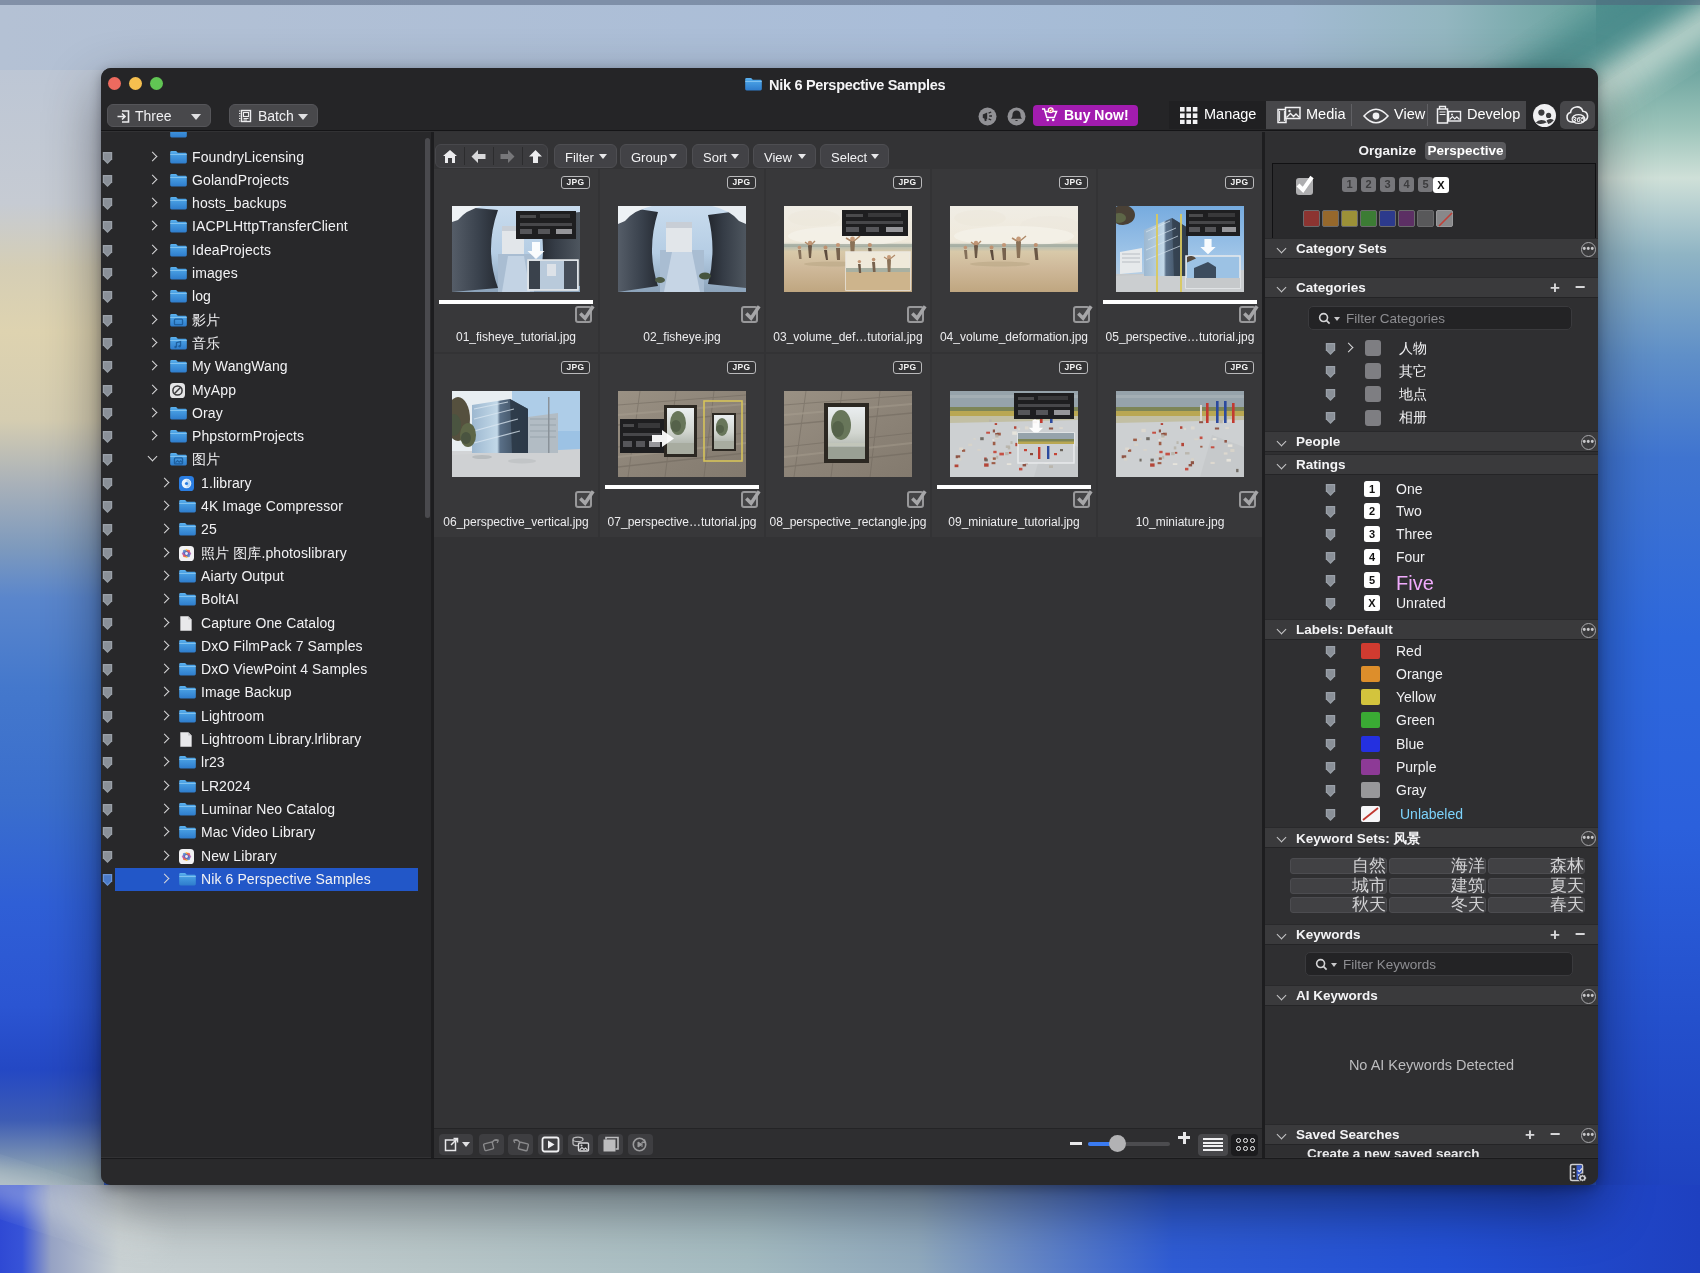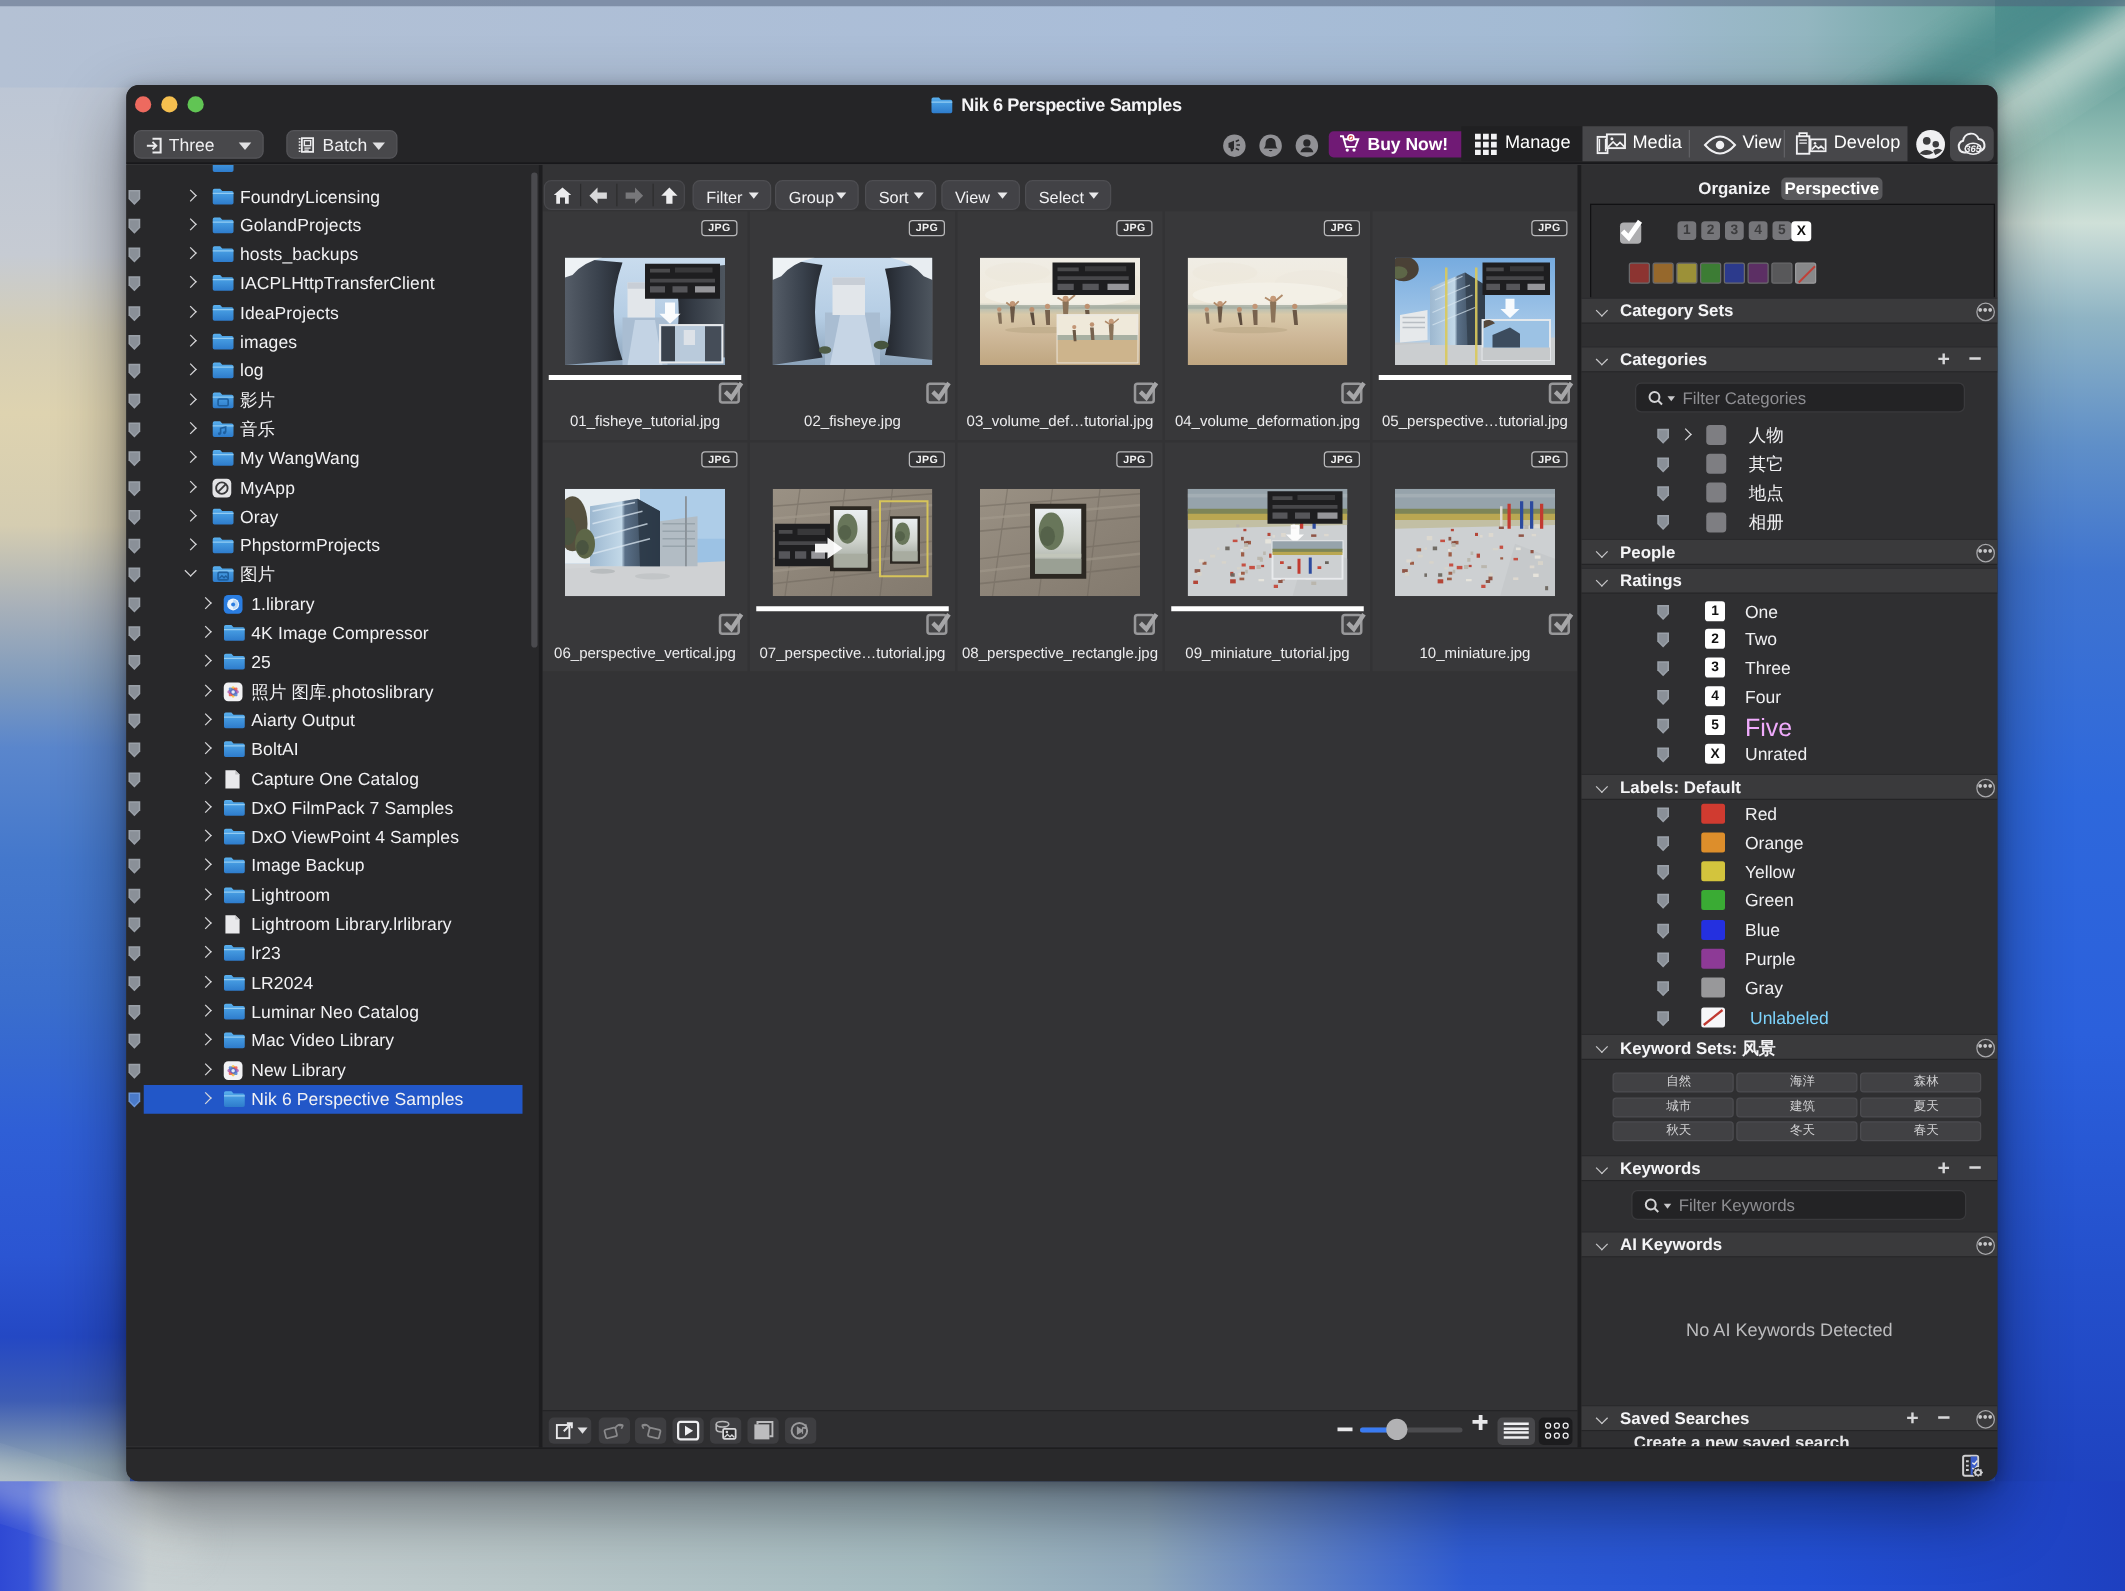--- a/index.html
+++ b/index.html
@@ -40,21 +40,21 @@
 #pan{position:absolute;left:1164px;top:64px;width:333px;height:1025px;background:#2f2f31;}
 .phead{position:absolute;left:0;width:333px;height:21px;background:#3a3a3c;border-top:1px solid #29292b;border-bottom:1px solid #242426;}
 .phead .hl{position:absolute;left:31px;top:2px;font-size:13.5px;font-weight:bold;color:#f4f4f6;}
 .pchv{position:absolute;left:13px;top:6px;width:7px;height:7px;border-right:1.8px solid #c8c8ca;border-bottom:1.8px solid #c8c8ca;transform:rotate(45deg);}
 .dots{position:absolute;right:10px;top:3px;width:15px;height:15px;border:1.4px solid #a8a8ab;border-radius:50%;color:#c8c8ca;font-size:10px;font-weight:bold;text-align:center;line-height:11px;letter-spacing:.5px;}
 .pm{position:absolute;top:4px;width:12px;height:12px;color:#d8d8da;font-size:17px;font-weight:bold;line-height:11px;text-align:center;}
 .prow{position:absolute;left:0;width:333px;height:23px;margin-left:47px;}
 .prow .sh{left:13px;}
 .numbx{position:absolute;left:52px;top:3px;width:16px;height:16px;background:#fff;border-radius:2.5px;color:#111;font-size:11px;font-weight:bold;text-align:center;line-height:16px;}
 .swb{position:absolute;left:49px;top:3px;width:19px;height:16px;border-radius:2px;}
-.kwb{position:absolute;width:97px;height:16px;background:#414144;border:1px solid #4c4c50;border-radius:3px;color:#d2d2d4;font-size:10px;text-align:left;line-height:14px;padding-left:42px;}
+.kwb{position:absolute;width:97px;height:16px;background:#414144;border:1px solid #4c4c50;border-radius:3px;color:#d2d2d4;font-size:17px;text-align:right;line-height:14px;padding-left:42px;}
 
 #stat{position:absolute;left:0;top:1090px;width:1497px;height:27px;background:#29292b;border-top:1px solid #1a1a1c;}
 </style>
 </head>
 <body>
 <svg width="0" height="0" style="position:absolute">
 <defs>
 <linearGradient id="fg" x1="0" y1="0" x2="0" y2="1">
         <stop offset="0" stop-color="#5cb1ee"></stop>
         <stop offset=".25" stop-color="#49a0e4"></stop>
@@ -194,21 +194,21 @@
         <circle cx="9.5" cy="9.5" r="9" fill="#919195"></circle>
         <path d="M9.5 3.4 c2.6 0 4 1.9 4 4.2 c0 2.6 .9 3.6 1.6 4.2 H3.9 c.7-.6 1.6-1.6 1.6-4.2 c0-2.3 1.4-4.2 4-4.2 z" fill="#28282a"></path>
         <path d="M8 13 a1.6 1.6 0 0 0 3 0 z" fill="#28282a"></path>
       </svg>
   <svg class="abs" style="left:935px;top:39px" width="19" height="19" viewBox="0 0 19 19">
         <circle cx="9.5" cy="9.5" r="9" fill="#919195"></circle>
         <circle cx="9.5" cy="7.3" r="2.9" fill="#28282a"></circle>
         <path d="M4.3 14.8 a5.4 5.4 0 0 1 10.4 0 z" fill="#28282a"></path>
       </svg>
 
-  <div class="abs" style="left:962px;top:37px;width:122px;height:21px;background:#701a75;border-radius:4px;">
+  <div class="abs" style="left:932px;top:37px;width:105px;height:21px;background:#a21caf;border-radius:4px;">
    <svg class="abs" style="left:8px;top:2px" width="18" height="16" viewBox="0 0 18 16">
           <path d="M1 2 H3.4 L5.8 10.5 H13.2 L15.6 4.4 H4.5" fill="none" stroke="#fff" stroke-width="1.5"></path>
           <circle cx="9.7" cy="3.2" r="2.4" fill="#d23b35" stroke="#fff" stroke-width="1.3"></circle>
           <path d="M8.8 3.2 l.7 .7 l1.2-1.4" fill="none" stroke="#fff" stroke-width="1.1"></path>
           <circle cx="6.8" cy="13" r="1.3" fill="#fff"></circle>
           <circle cx="12.2" cy="13" r="1.3" fill="#fff"></circle>
         </svg>
    <div class="abs" style="left:31px;top:2px;font-size:14px;font-weight:bold;color:#fff">Buy Now!</div>
   </div>
 

